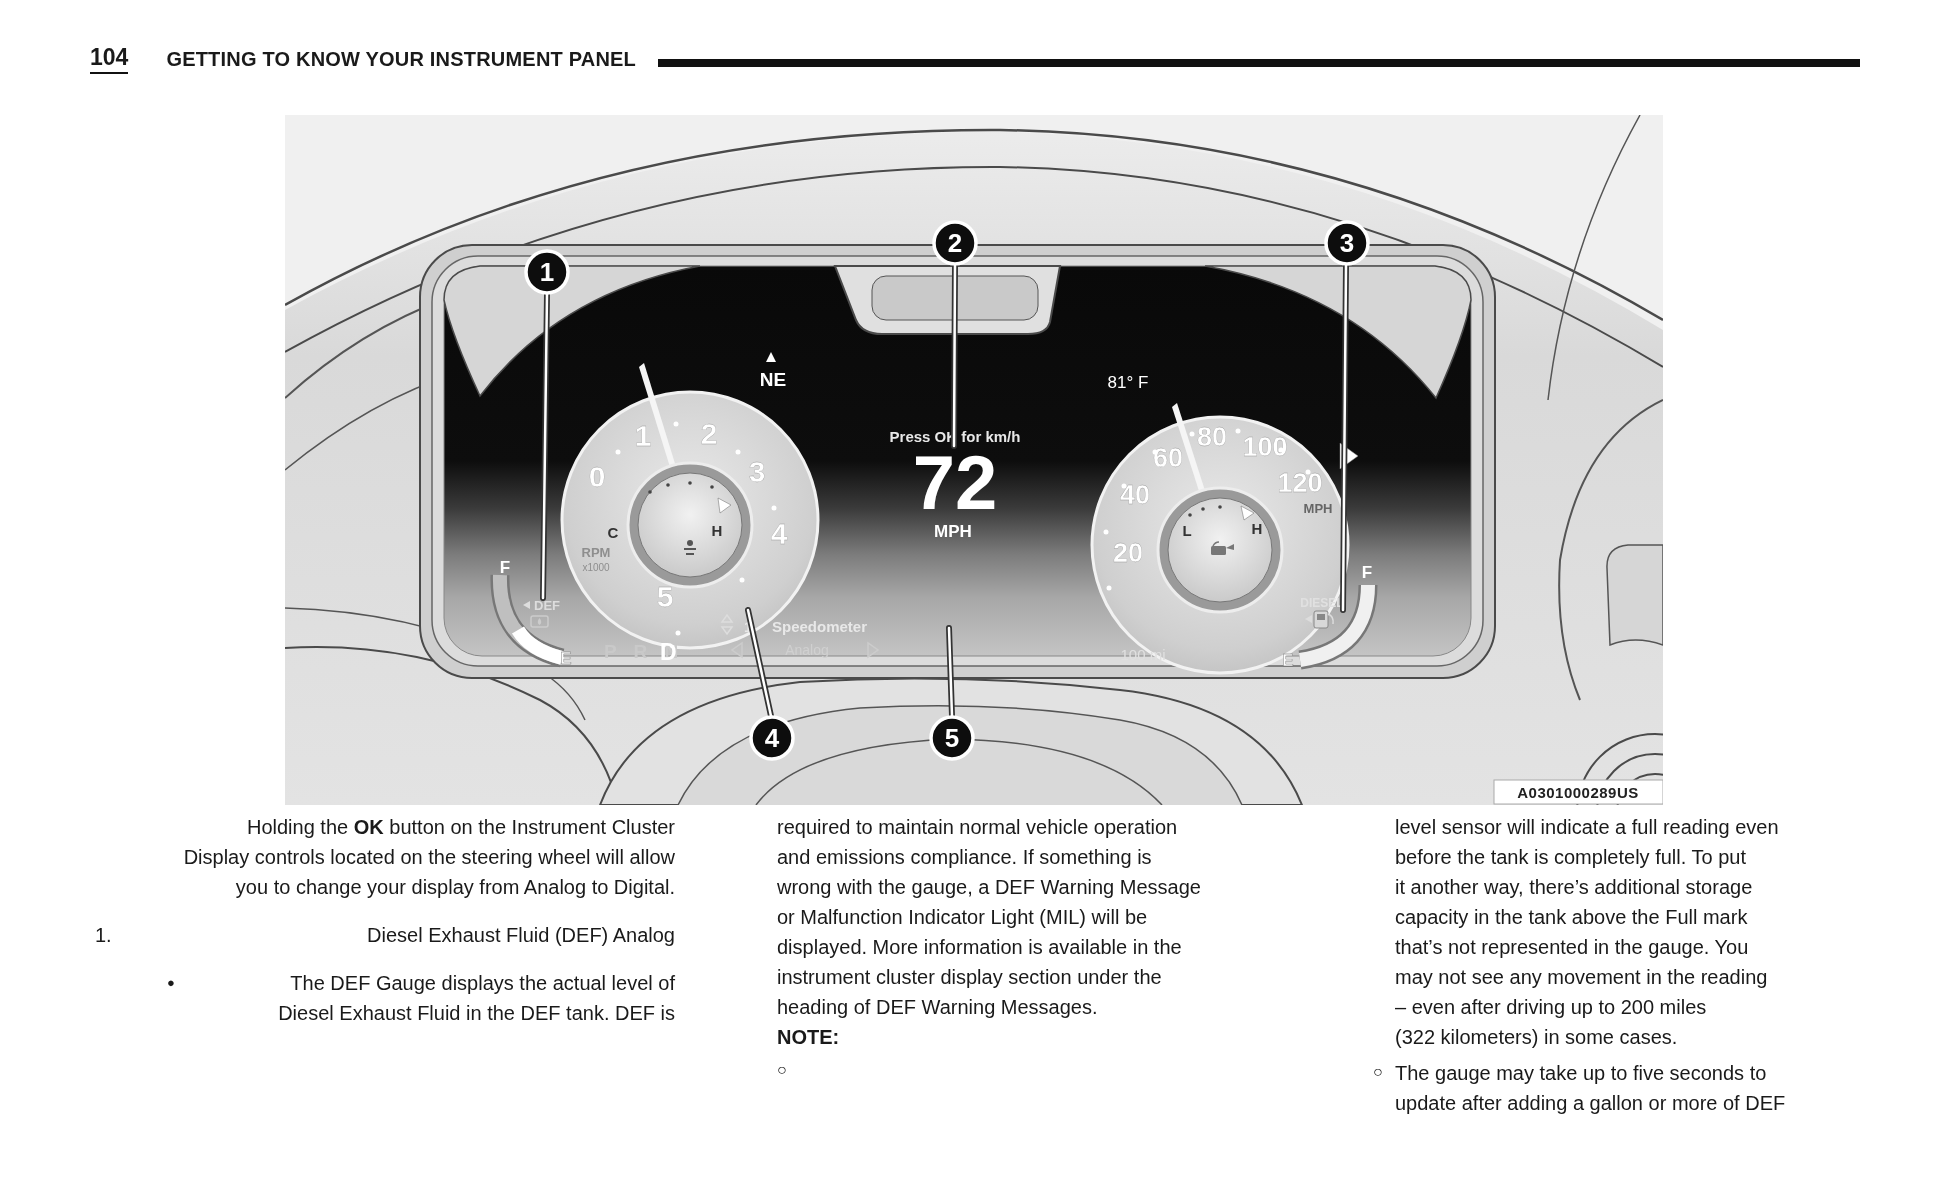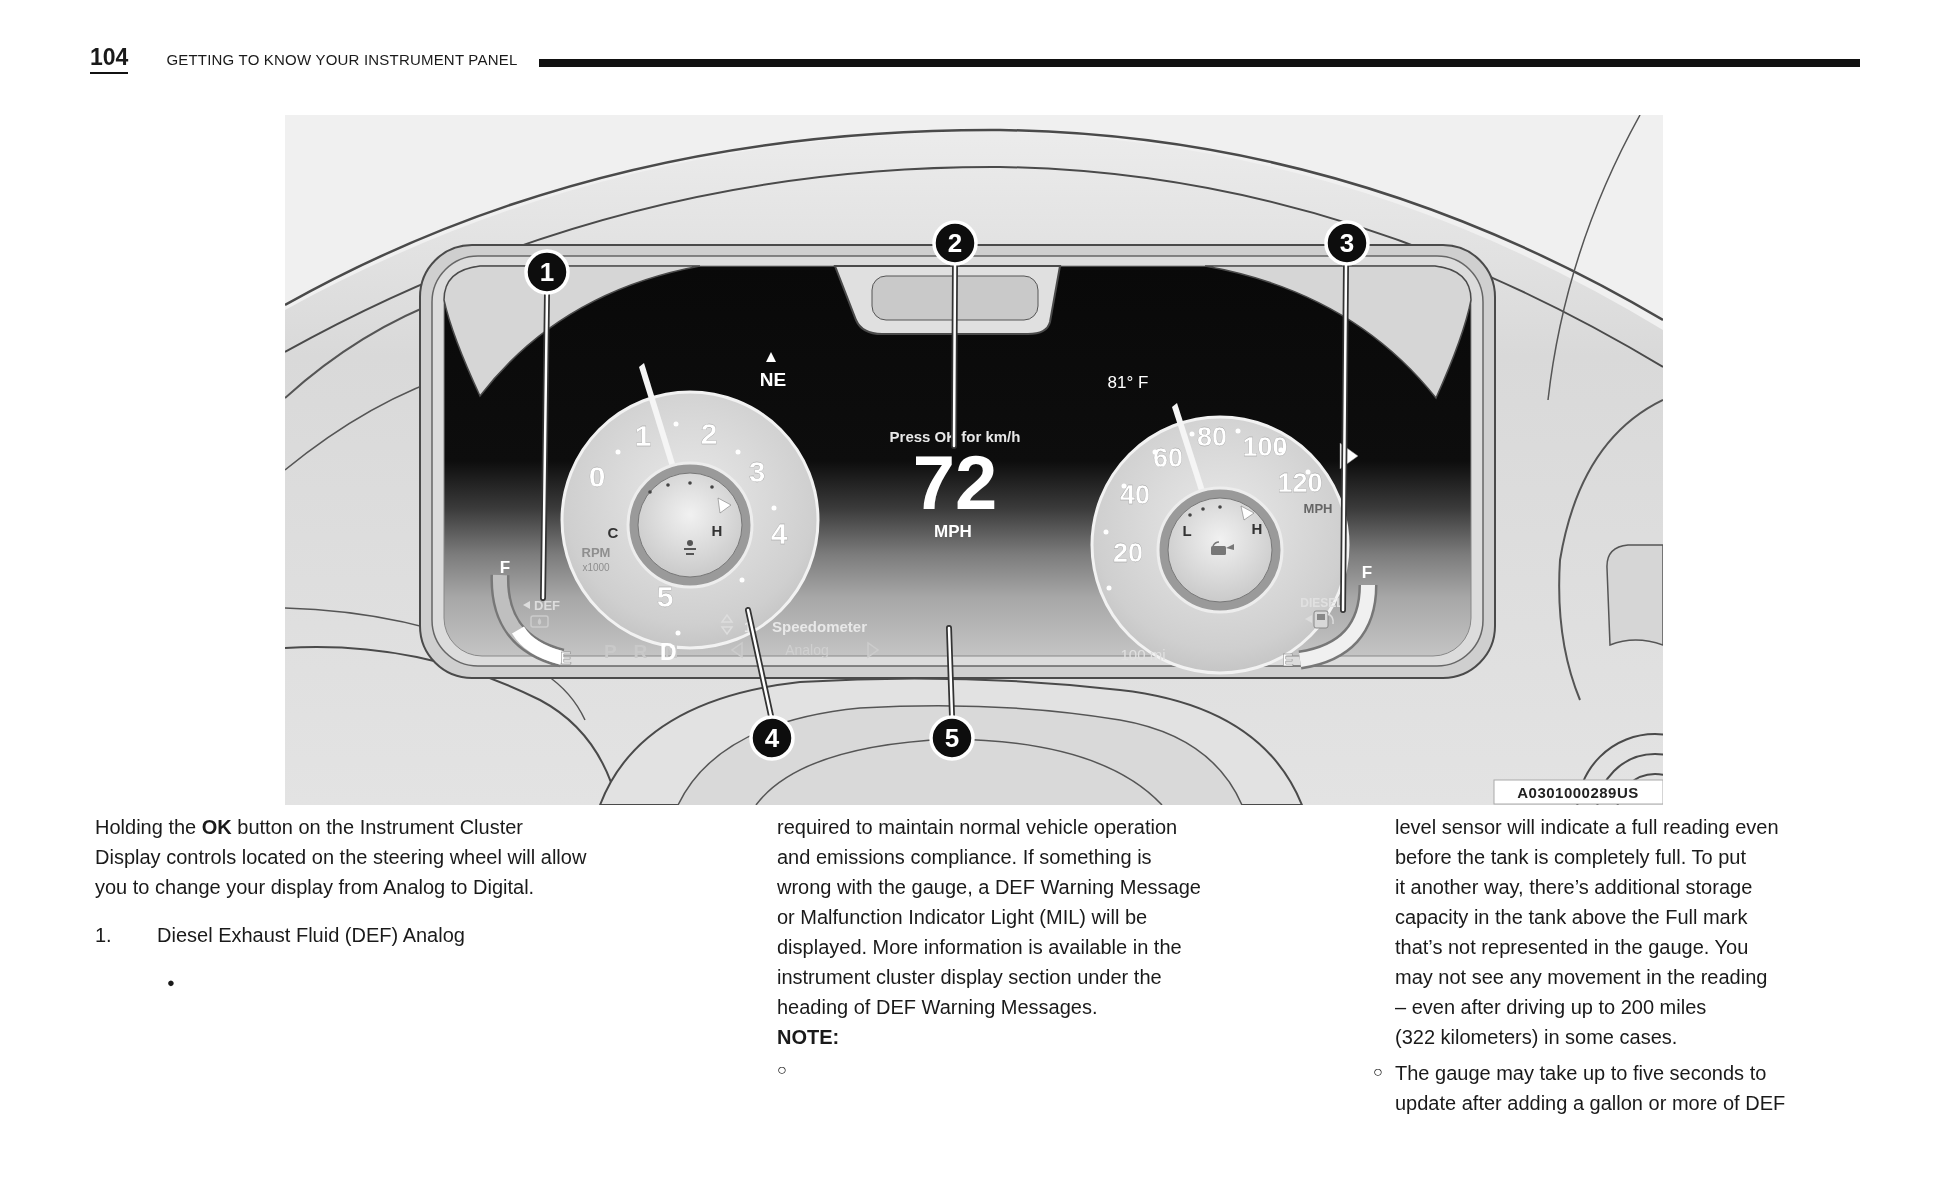--- a/index.html
+++ b/index.html
@@ -1,29 +1,29 @@
 <!DOCTYPE html>
 <html><head>
 <meta charset="utf-8">
 <style>
   html,body{margin:0;padding:0;background:#fff;}
   .page{position:relative;width:1946px;height:1178px;background:#ffffff;overflow:hidden;
         font-family:"Liberation Sans",sans-serif;color:#1a1a1a;border-radius:20px;}
   
   .hdr{position:absolute;left:90px;top:44px;right:86px;display:flex;align-items:center;}
   .hdr .pnum{font-size:23px;font-weight:bold;border-bottom:2px solid #111;padding-bottom:1px;}
-  .hdr .htitle{font-size:15px;font-weight:normal;margin-left:38px;letter-spacing:.2px;white-space:nowrap;}
+  .hdr .htitle{font-size:20px;font-weight:bold;margin-left:38px;letter-spacing:.2px;white-space:nowrap;}
   .hdr .hbar{flex:1;height:8px;background:#111;margin-left:22px;margin-top:8px;}
   
   .fig{position:absolute;left:285px;top:115px;width:1378px;height:690px;}
   svg text{font-family:"Liberation Sans",sans-serif;}
   
   .col{position:absolute;font-size:20px;line-height:30px;}
   .pre{white-space:pre-line;}
-  .c1{left:95px;top:812px;width:580px;}
+  .c1{left:95px;top:812px;width:580px;text-align:right;}
   .c2{left:777px;top:812px;width:560px;}
   .c3{left:1373px;top:812px;width:560px;}
   .head2{font-size:29px;line-height:43px;font-weight:bold;font-variant:small-caps;
          letter-spacing:.5px;margin-top:25px;white-space:pre-line;}
   .numitem{margin-top:18px;position:relative;padding-left:62px;}
   .numitem .mark{position:absolute;left:0;top:0;}
   .bullet{margin-top:18px;position:relative;padding-left:95px;}
   .bullet .mark{position:absolute;left:72px;top:0;font-size:13px;}
   .notelbl{font-weight:bold;}
   .obullet{margin-top:4px;position:relative;padding-left:28px;}
@@ -245,20 +245,22 @@
   <div class="col c1">
     <p class="pre" style="margin:0"><span>Holding the </span><b>OK</b><span> button on the Instrument Cluster
 Display controls located on the steering wheel will allow
 you to change your display from Analog to Digital.</span></p>
     <div class="numitem">
       <span class="mark">1.</span>
       <span>Diesel Exhaust Fluid (DEF) Analog</span>
     </div>
     <div class="bullet">
       <span class="mark">●</span>
+      <span class="pre">The DEF Gauge displays the actual level of
+Diesel Exhaust Fluid in the DEF tank. DEF is</span>
     </div>
   </div>
 
   <div class="col c2">
     <p class="pre" style="margin:0">required to maintain normal vehicle operation
 and emissions compliance. If something is
 wrong with the gauge, a DEF Warning Message
 or Malfunction Indicator Light (MIL) will be
 displayed. More information is available in the
 instrument cluster display section under the

